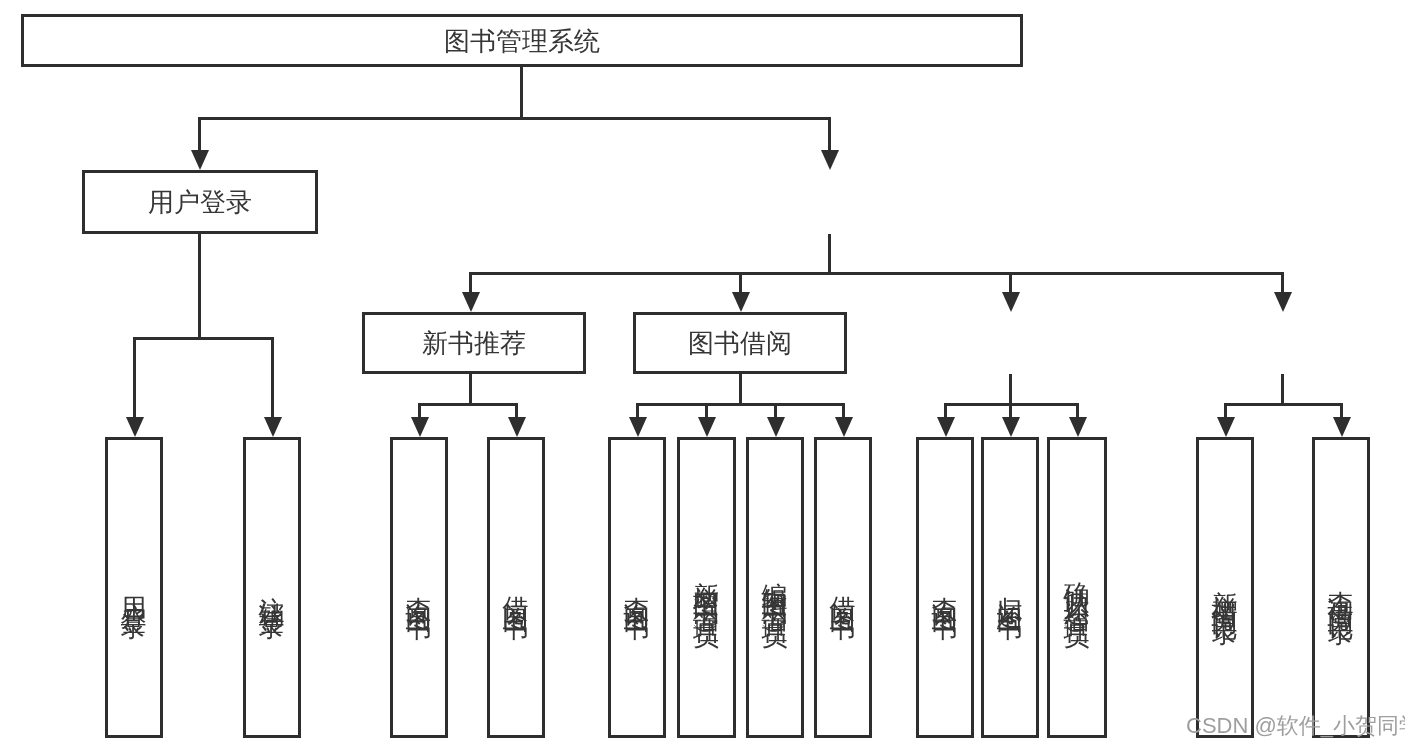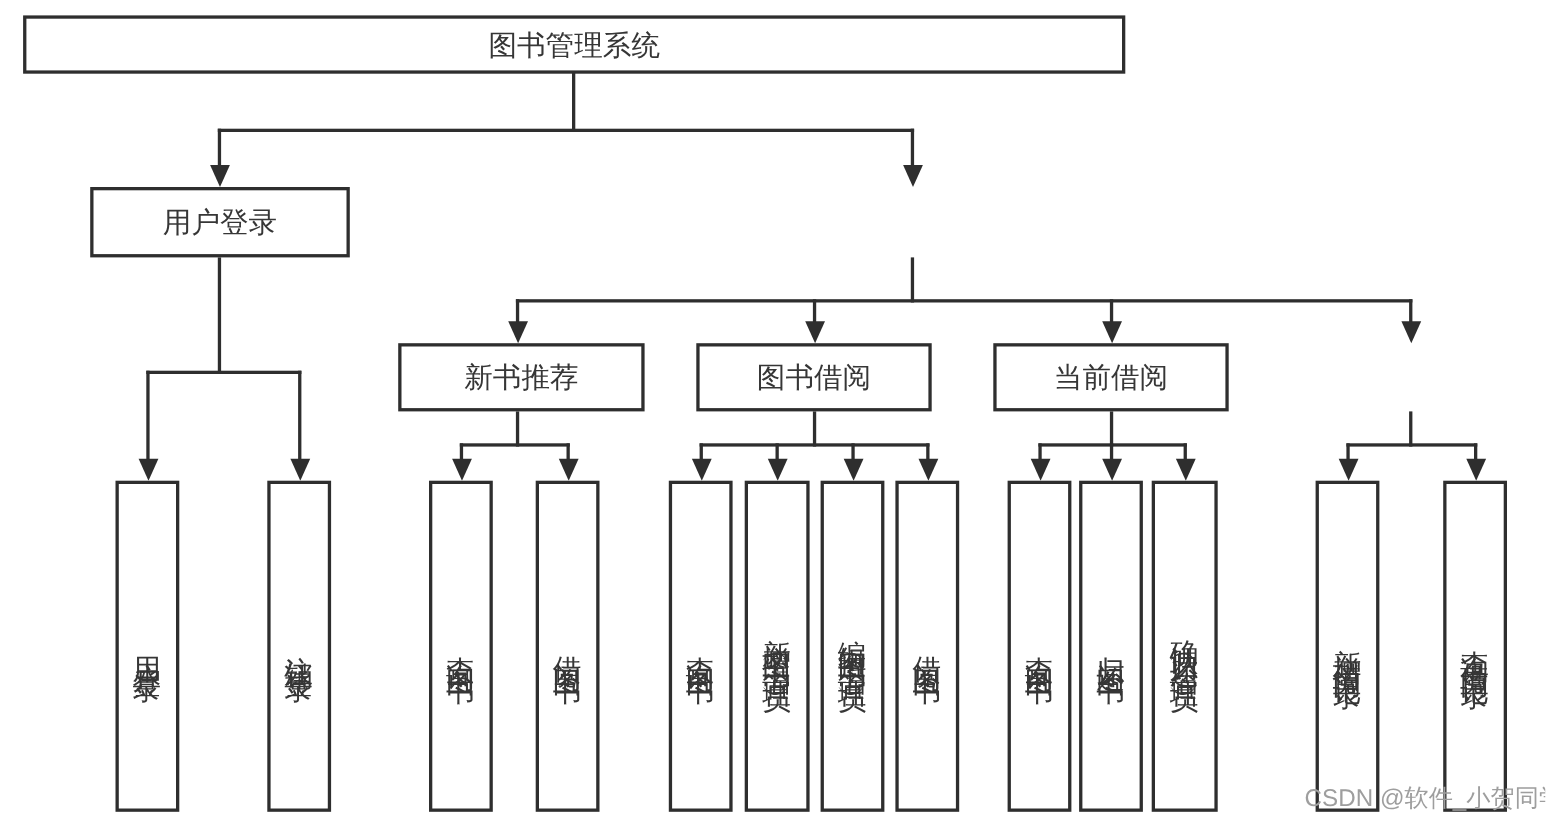--- a/index.html
+++ b/index.html
@@ -69,23 +69,20 @@
   <div class="vl" style="left:1009px;top:272px;height:22px"></div>
   <div class="arrow" style="left:1002px;top:292px"></div>
   <div class="vl" style="left:1281px;top:272px;height:22px"></div>
   <div class="arrow" style="left:1274px;top:292px"></div>
 
   <div class="node" style="left:362px;top:312px;width:224px;height:62px">
     <span>新书推荐</span>
   </div>
   <div class="node" style="left:633px;top:312px;width:214px;height:62px">
     <span>图书借阅</span>
-  </div>
-  <div class="node" style="left:903px;top:312px;width:214px;height:62px">
-    <span>当前借阅</span>
   </div>
 
   <div class="vl" style="left:469px;top:374px;height:32px"></div>
   <div class="hl" style="left:418px;top:403px;width:100px"></div>
   <div class="vl" style="left:418px;top:403px;height:16px"></div>
   <div class="arrow" style="left:411px;top:417px"></div>
   <div class="vl" style="left:515px;top:403px;height:16px"></div>
   <div class="arrow" style="left:508px;top:417px"></div>
 
   <div class="vl" style="left:739px;top:374px;height:32px"></div>

